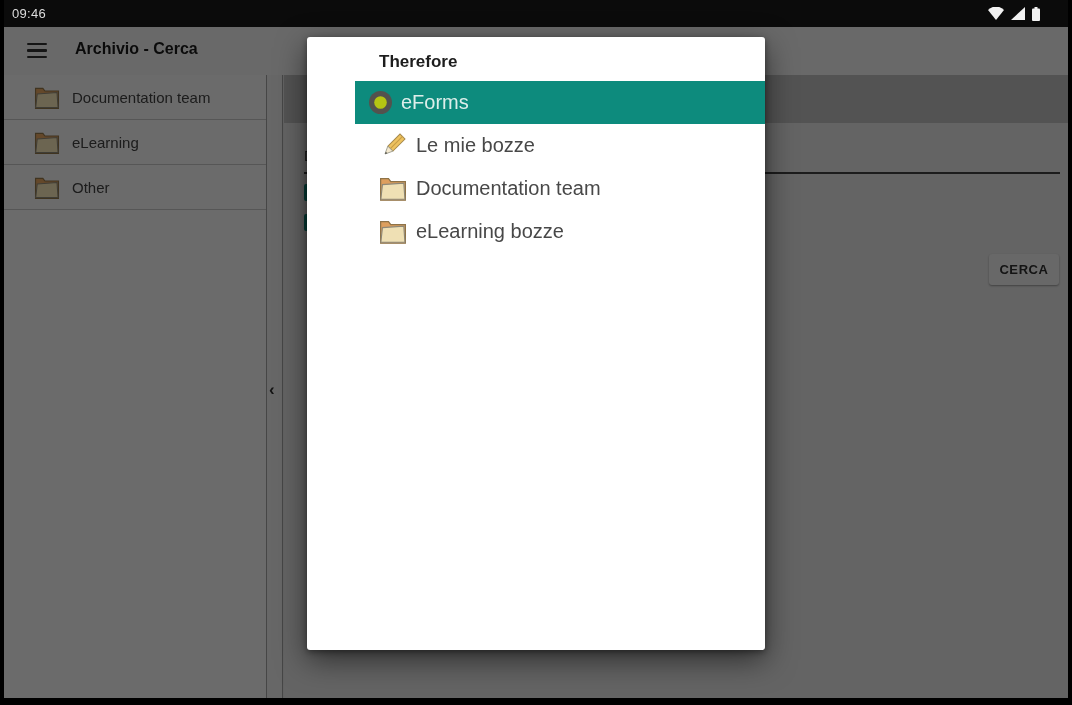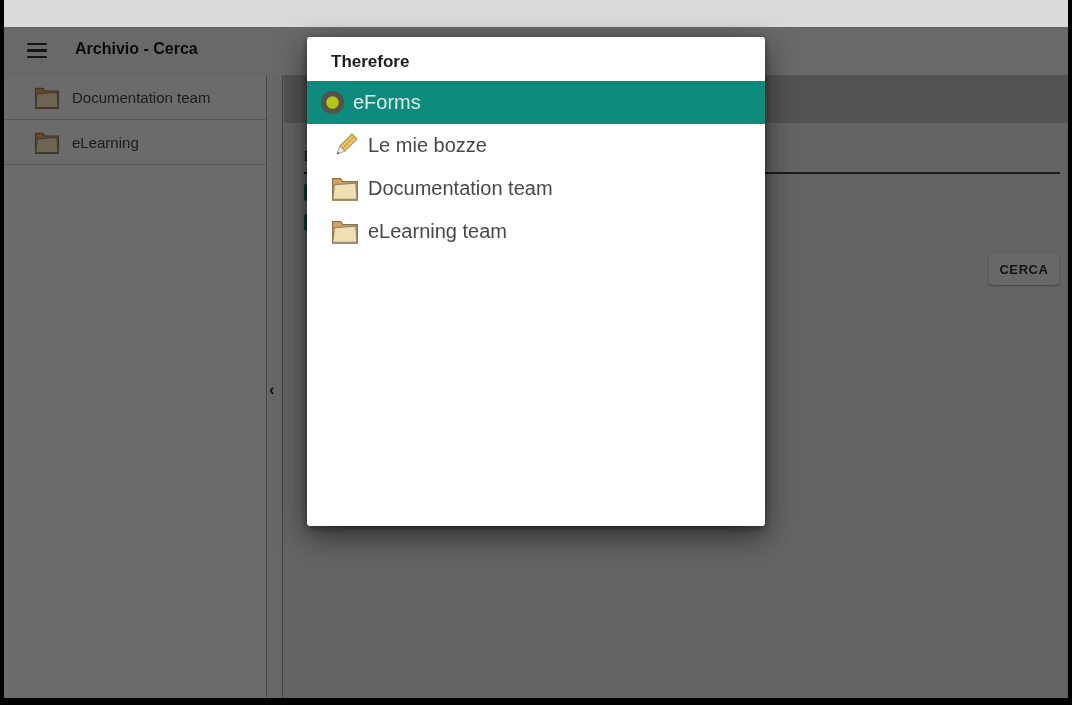--- a/index.html
+++ b/index.html
@@ -41,37 +41,52 @@
   .cb-row { position:absolute; left:20px; display:flex; align-items:center; gap:8px; }
   .cb-row.cb1 { top:109px; }
   .cb-row.cb2 { top:139px; }
   .checkbox { width:17px; height:17px; background:#0d8b7d; border-radius:2px; display:flex; align-items:center; justify-content:center; cursor:pointer; }
   .search-btn { position:absolute; right:9px; top:163px; width:70px; height:31px; background:#e6e6e6; border:none; border-radius:3px; font-family:"Liberation Sans",sans-serif; font-size:13px; font-weight:bold; letter-spacing:.6px; color:#2d2d2d; box-shadow:0 1px 2px rgba(0,0,0,.35); cursor:pointer;margin-top:16px; }
 
   
   .scrim { position:absolute; left:0; right:0; top:27px; bottom:0; background:rgba(0,0,0,0.55); }
 
   
-  .dialog { position:absolute; left:303px; top:37px; width:458px; height:489px; background:#ffffff; border-radius:3px; box-shadow:0 10px 30px rgba(0,0,0,.55), 0 2px 6px rgba(0,0,0,.4); }
+  .dialog { position:absolute; left:303px; top:37px; width:458px; height:613px; background:#ffffff; border-radius:3px; box-shadow:0 10px 30px rgba(0,0,0,.55), 0 2px 6px rgba(0,0,0,.4);padding-left:48px; }
   .dialog-title { padding:15px 24px 9px 24px; font-size:17px; font-weight:bold; color:#1d1d1d; }
   .dlg-row { position:relative; height:43px; display:flex; align-items:center; cursor:pointer; }
   .dlg-row.selected { background:#0d8b7d; }
   .dlg-row .dlg-icon { width:30px; height:30px; margin-left:23px; display:flex; align-items:center; justify-content:center; }
   .dlg-row.selected .dlg-icon { margin-left:10px; }
   .dlg-row .dlg-label { font-size:20px; color:#484848; margin-left:8px; }
   .dlg-row.selected .dlg-label { color:#ddeeea; margin-left:6px; }
 
   svg { display:block; }
 </style>
 </head>
 <body>
 
 <div class="frame">
 <div class="screen">
 
+  <div class="status-bar">
+    <span class="status-time">09:46</span>
+    <span class="status-icons">
+      <svg width="16" height="13" viewBox="0 0 16 13">
+            <path d="M0,3 A11,11 0 0 1 16,3 L8,13 Z" fill="#f2f2f2"></path>
+          </svg>
+      <svg width="14" height="13" viewBox="0 0 14 13">
+            <path d="M14,0 L14,13 L0,13 Z" fill="#f2f2f2"></path>
+          </svg>
+      <svg width="8" height="14" viewBox="0 0 8 14">
+            <rect x="2.5" y="0" width="3" height="2" fill="#f2f2f2"></rect>
+            <rect x="0" y="1.6" width="8" height="12.4" rx="1" fill="#f2f2f2"></rect>
+          </svg>
+    </span>
+  </div>
 
   <div class="app">
 
     <div class="toolbar">
       <div class="hamburger">
             <span></span>
             <span></span>
             <span></span>
           </div>
       <div class="toolbar-title">Archivio - Cerca</div>
@@ -95,20 +110,29 @@
         <div class="side-row child">
           <span class="icon-slot">
             <svg width="28" height="25" viewBox="0 0 26 24">
                   <path d="M2,3.2 h7 l2,2.6 h13 v16.6 h-22 z" fill="#dd9f5e" stroke="#8f7347" stroke-width="1.1"></path>
                   <path d="M3.6,8.6 L22.6,7.2 L23.6,21.6 L2.2,21.6 Z" fill="#efe0b4" stroke="#8d8878" stroke-width="1"></path>
                 </svg>
           </span>
           <span class="row-label">eLearning</span>
         </div>
 
+        <div class="side-row child">
+          <span class="icon-slot">
+            <svg width="28" height="25" viewBox="0 0 26 24">
+                  <path d="M2,3.2 h7 l2,2.6 h13 v16.6 h-22 z" fill="#dd9f5e" stroke="#8f7347" stroke-width="1.1"></path>
+                  <path d="M3.6,8.6 L22.6,7.2 L23.6,21.6 L2.2,21.6 Z" fill="#efe0b4" stroke="#8d8878" stroke-width="1"></path>
+                </svg>
+          </span>
+          <span class="row-label">Other</span>
+        </div>
 
 
       </div>
 
       <div class="collapse-strip">
         <span class="collapse-chevron">‹</span>
       </div>
 
       <div class="content">
         <div class="content-band"></div>
@@ -175,19 +199,19 @@
       <span class="dlg-label">Documentation team</span>
     </div>
 
     <div class="dlg-row">
       <span class="dlg-icon">
         <svg width="30" height="27" viewBox="0 0 26 24">
               <path d="M2,3.2 h7 l2,2.6 h13 v16.6 h-22 z" fill="#dd9f5e" stroke="#8f7347" stroke-width="1.1"></path>
               <path d="M3.6,8.6 L22.6,7.2 L23.6,21.6 L2.2,21.6 Z" fill="#efe0b4" stroke="#8d8878" stroke-width="1"></path>
             </svg>
       </span>
-      <span class="dlg-label">eLearning team</span>
+      <span class="dlg-label">eLearning bozze</span>
     </div>
 
   </div>
 
 </div>
 </div>
 
 </body></html>

